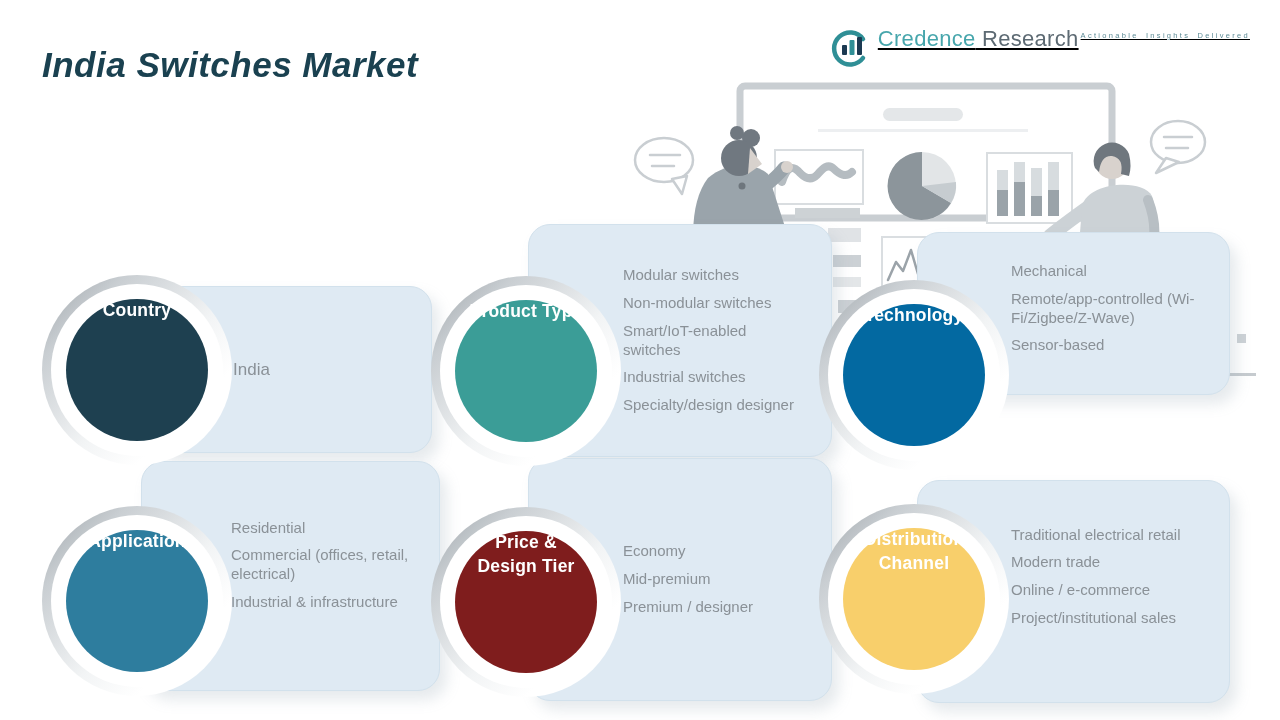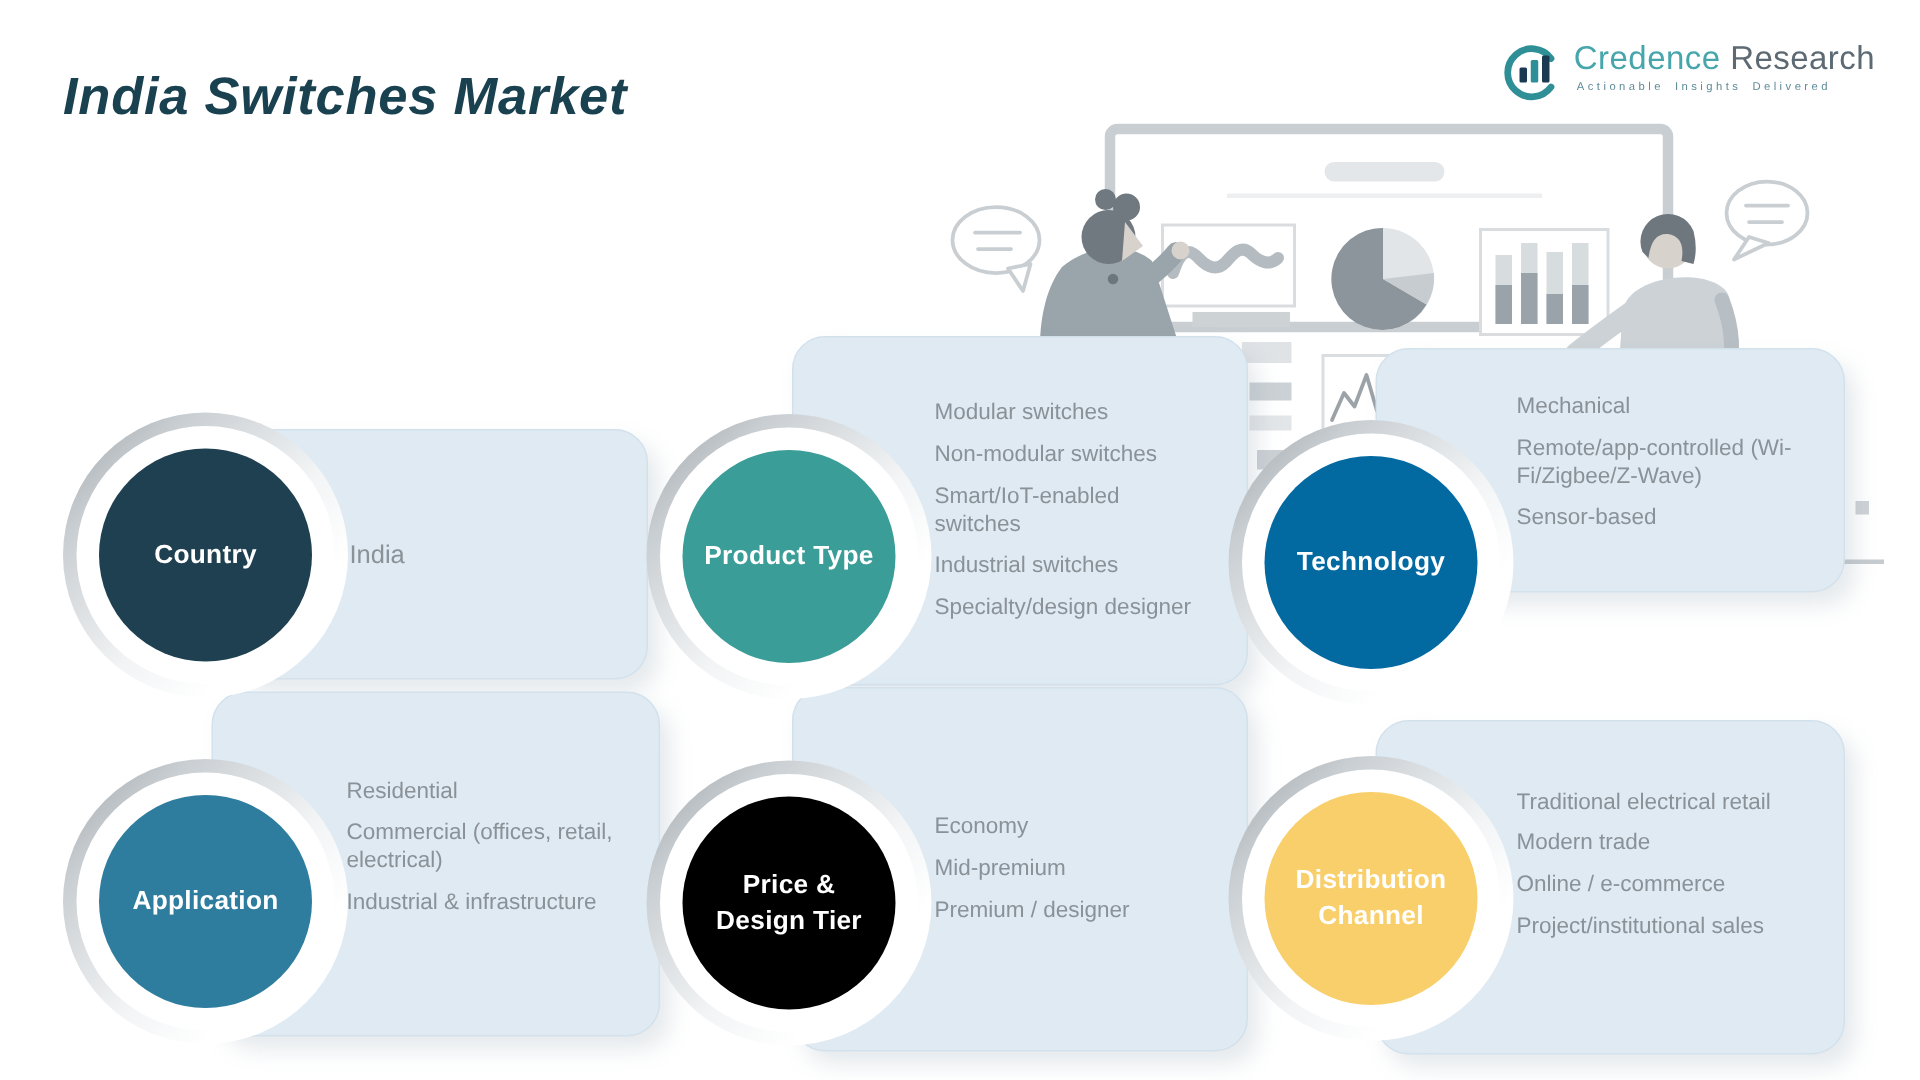--- a/index.html
+++ b/index.html
@@ -11,21 +11,21 @@
   
   .page-title{
     position:absolute;left:42px;top:22px;
     font-size:35px;font-weight:800;font-style:italic;
     color:#1a4150;letter-spacing:.5px;
   }
   .logo{
     position:absolute;top:28px;right:30px;
     display:flex;align-items:flex-start;gap:8px;
   }
-  .logo-text{display:flex;flex-direction:column;line-height:1;}
+  .logo-text{display:flex;flex-direction:row;line-height:1;text-decoration:underline;}
   .logo-name{font-size:22px;letter-spacing:.3px;}
   .logo-name .primary{color:#47a6ac;}
   .logo-name .secondary{color:#5d6a73;}
   .logo-tagline{
     margin-top:4px;font-size:7.5px;letter-spacing:2.3px;word-spacing:3px;
     color:#5d8b96;padding-left:2px;
   }
   
   .illustration{position:absolute;left:600px;top:78px;width:680px;height:350px;z-index:1;}
   
@@ -51,21 +51,21 @@
   
   .ring{
     position:absolute;z-index:3;width:190px;height:190px;border-radius:50%;
     background:linear-gradient(135deg,#9aa1a6 0%,#c9ced2 22%,#f2f4f5 55%,#ffffff 75%);
   }
   .ring-inner{
     position:absolute;inset:9px;border-radius:50%;background:#ffffff;
   }
   .seg-circle{
     position:absolute;inset:15px;border-radius:50%;
-    display:flex;align-items:center;justify-content:center;text-align:center;
+    display:flex;align-items:flex-start;justify-content:center;text-align:center;
   }
   .circle-label{
     color:#ffffff;font-weight:700;font-size:17.5px;line-height:1.35;
     white-space:pre-line;letter-spacing:.2px;
   }
   .ring-country{left:42px;top:275px;}
   .ring-product{left:431px;top:276px;}
   .ring-technology{left:819px;top:280px;}
   .ring-application{left:42px;top:506px;}
   .ring-price{left:431px;top:507px;}
@@ -252,21 +252,21 @@
 <div class="ring ring-application">
   <div class="ring-inner">
     <div class="seg-circle" style="background-color: rgb(46, 125, 158);">
       <span class="circle-label">Application</span>
     </div>
   </div>
 </div>
 
 <div class="ring ring-price">
   <div class="ring-inner">
-    <div class="seg-circle" style="background-color: #000000;">
+    <div class="seg-circle" style="background-color: #7f1d1d;">
       <span class="circle-label">Price &amp;
 Design Tier</span>
     </div>
   </div>
 </div>
 
 <div class="ring ring-distribution">
   <div class="ring-inner">
     <div class="seg-circle" style="background-color: rgb(248, 207, 107);">
       <span class="circle-label">Distribution

